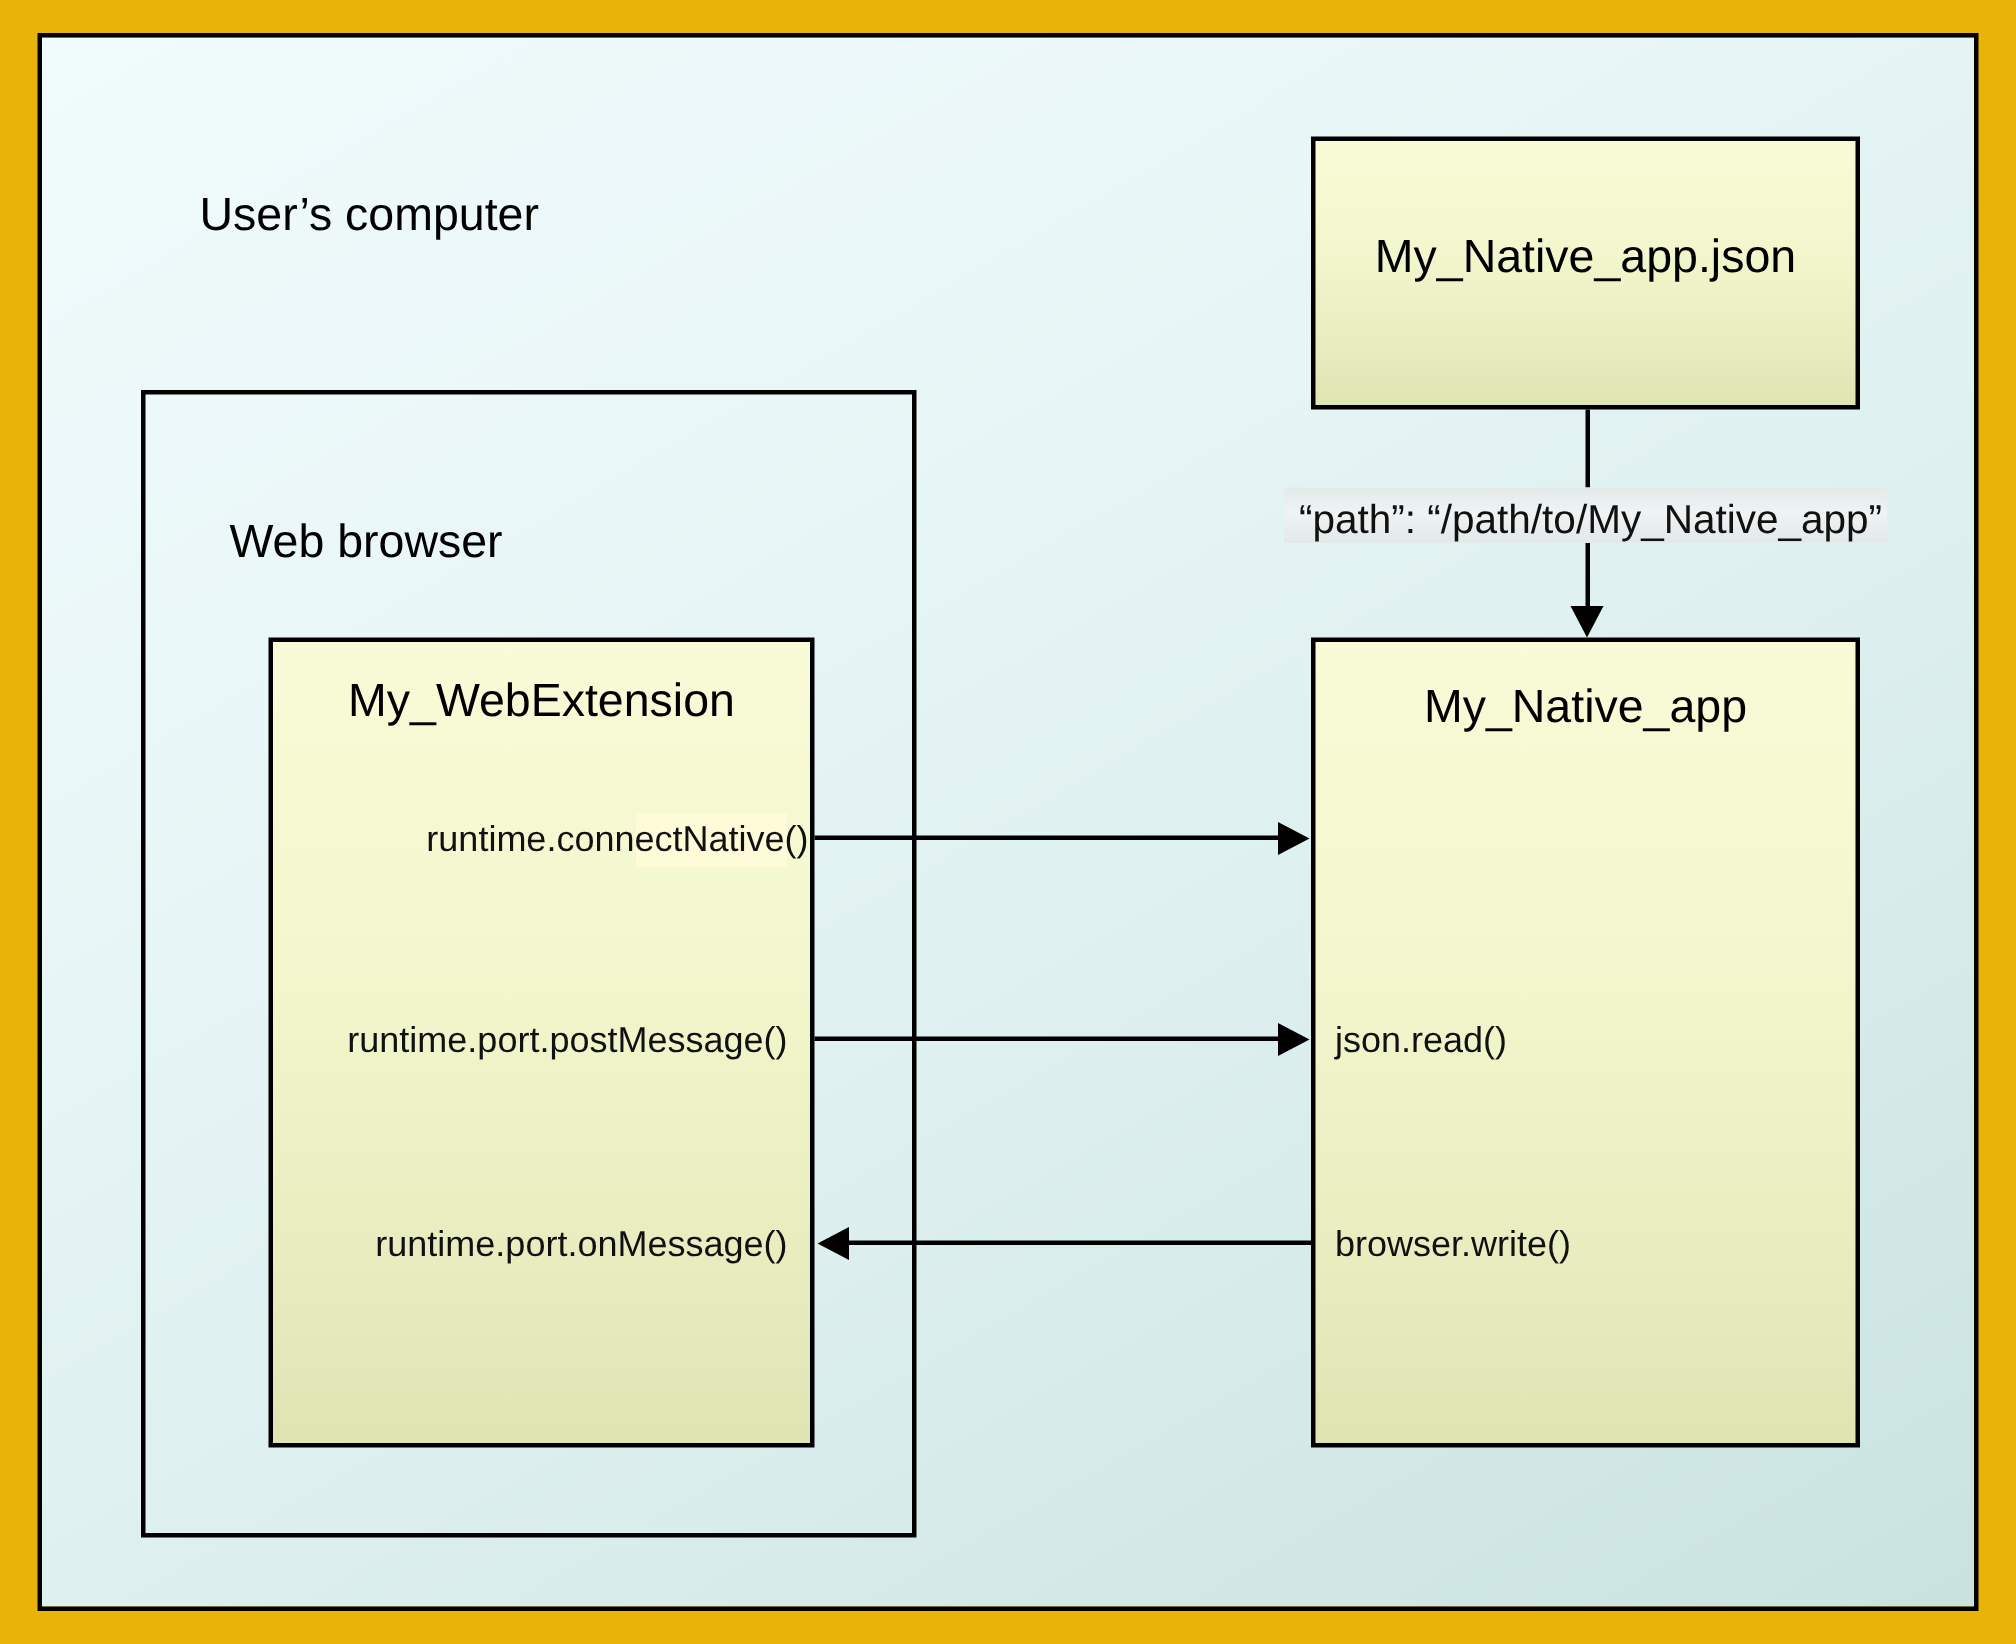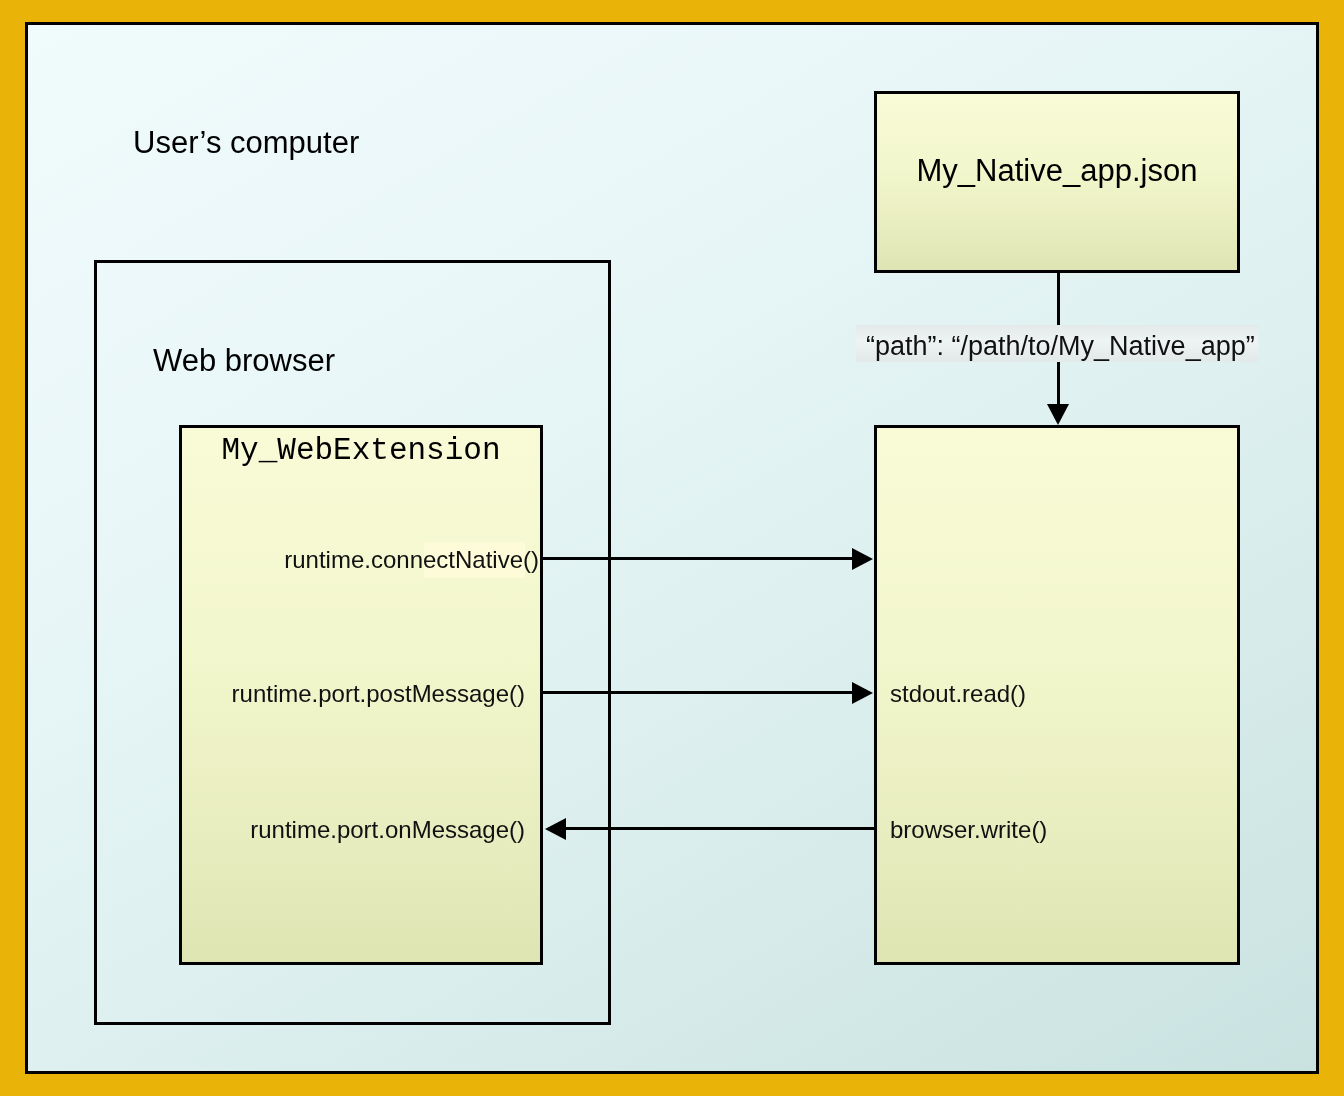--- a/index.html
+++ b/index.html
@@ -121,41 +121,42 @@
 
 <div id="canvas-frame">
   <div id="diagram-canvas">
 
     <div class="container-label" style="left:105px; top:100px;">User’s computer</div>
 
     <div class="node-box clear" style="left:66px; top:235px; width:517px; height:765px;"></div>
     <div class="container-label" style="left:125px; top:307px;margin-top:11px;">Web browser</div>
 
     <div class="node-box yellow" style="left:151px; top:400px; width:364px; height:540px;"></div>
-    <div class="node-title" style="left:151px; top:408px; width:364px;font-family:Liberation Mono, monospace;">My_WebExtension</div>
+    <div class="node-title" style="left:151px; top:424px; width:364px;">My_WebExtension</div>
 
     <div class="code-highlight" style="left:396px; top:517px; width:101px; height:36px;"></div>
 
     <div class="api-label right-aligned" style="left:155px; top:521px; width:342px;margin-left:14px;">runtime.connectNative()</div>
 
     <div class="api-label right-aligned" style="left:155px; top:655px; width:342px;">runtime.port.postMessage()</div>
 
     <div class="api-label right-aligned" style="left:155px; top:791px; width:342px;">runtime.port.onMessage()</div>
 
     <div class="node-box yellow" style="left:846px; top:66px; width:366px; height:182px;"></div>
     <div class="node-title" style="left:846px; top:128px; width:366px;">My_Native_app.json</div>
 
     <div class="connector-v" style="left:1029px; top:248px; height:52px;"></div>
     <div class="edge-label" style="left:828px; top:300px; width:402px; height:37px;">“path”: “/path/to/My_Native_app”</div>
     <div class="connector-v" style="left:1029px; top:337px; height:44px;"></div>
     <div class="arrowhead-down" style="left:1019px; top:379px;"></div>
 
     <div class="node-box yellow" style="left:846px; top:400px; width:366px; height:540px;"></div>
+    <div class="node-title" style="left:846px; top:428px; width:366px;">My_Native_app</div>
 
-    <div class="api-label" style="left:862px; top:655px;">stdout.read()</div>
+    <div class="api-label" style="left:862px; top:655px;">json.read()</div>
 
     <div class="api-label" style="left:862px; top:791px;">browser.write()</div>
 
     <div class="connector-h" style="left:515px; top:532px; width:310px;"></div>
     <div class="arrowhead-right" style="left:824px; top:523px;"></div>
 
     <div class="connector-h" style="left:515px; top:666px; width:310px;"></div>
     <div class="arrowhead-right" style="left:824px; top:657px;"></div>
 
     <div class="connector-h" style="left:538px; top:802px; width:308px;"></div>

